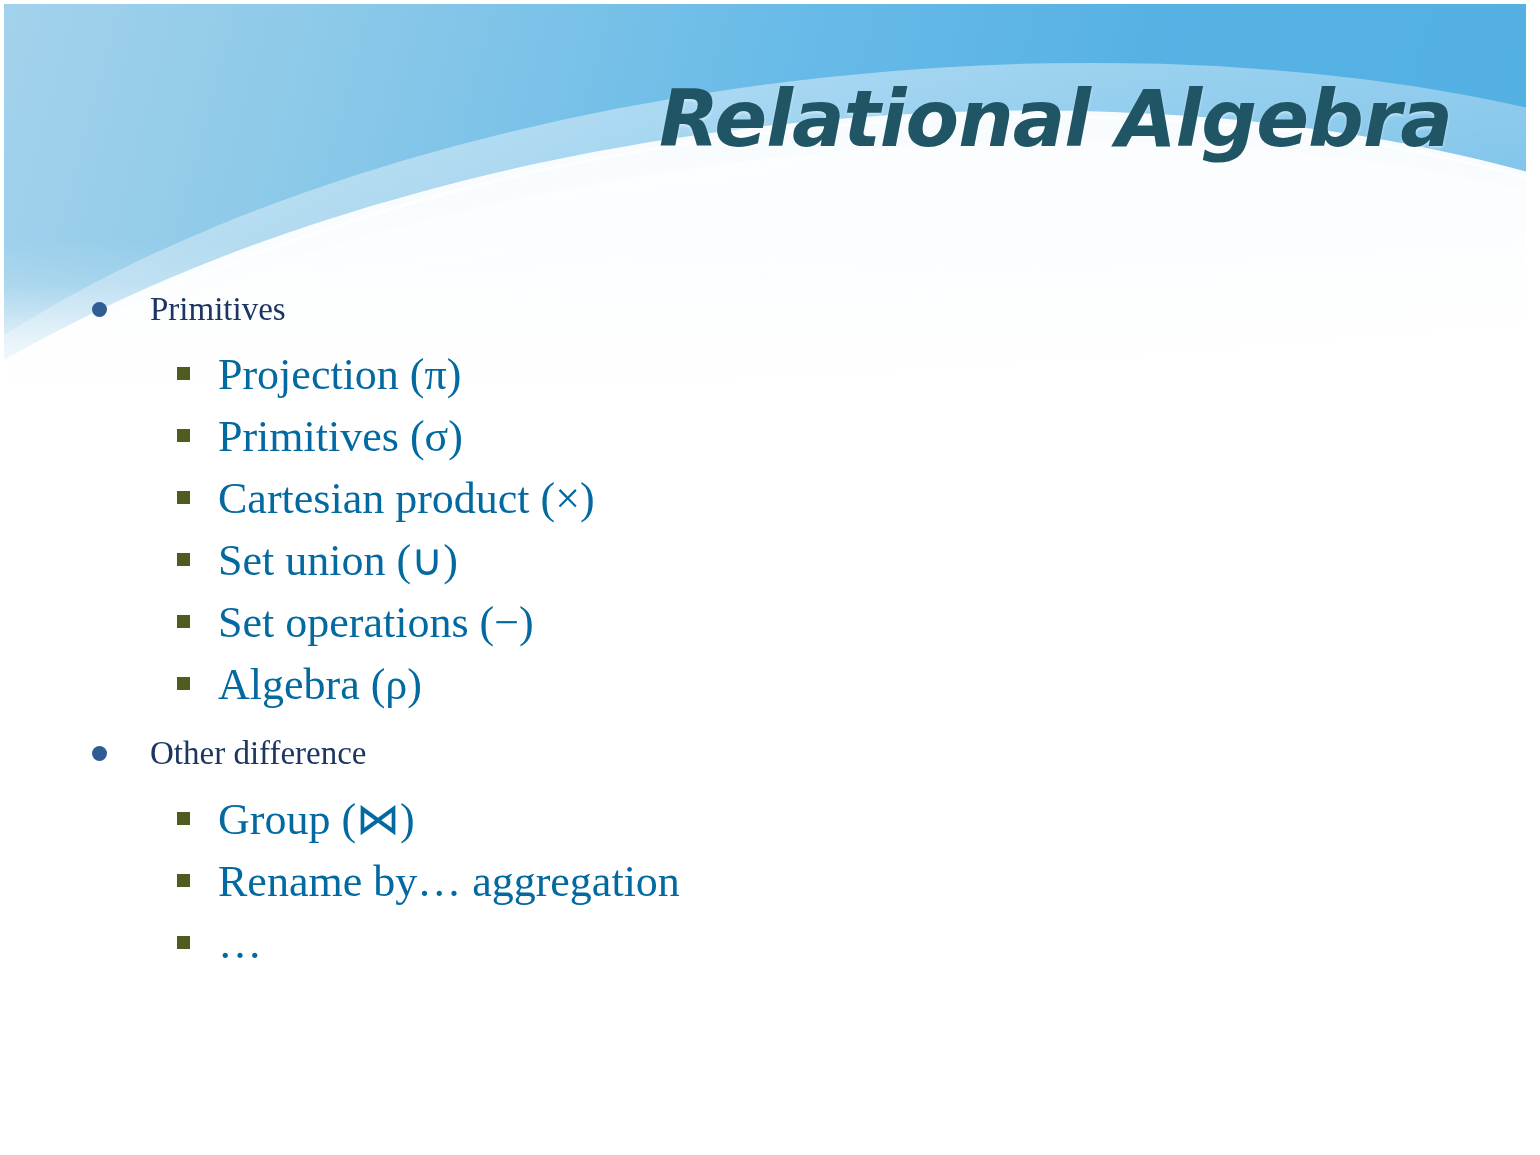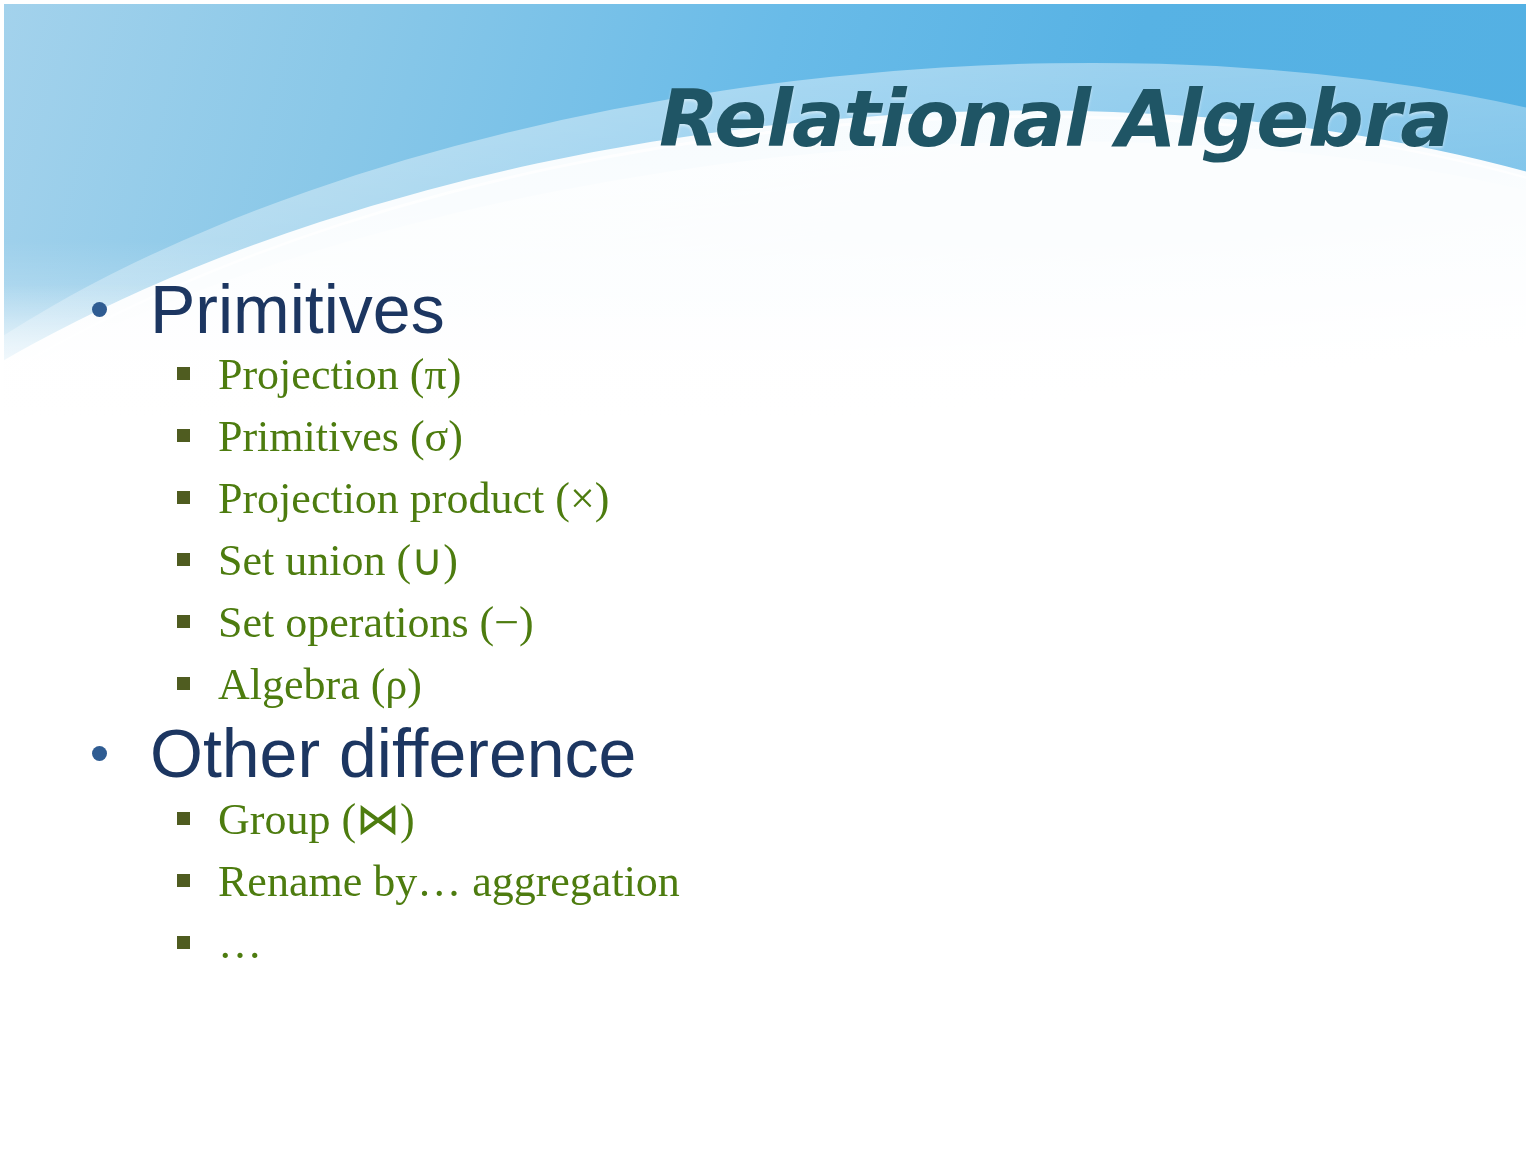--- a/index.html
+++ b/index.html
@@ -67,33 +67,33 @@
   
   #body{position:absolute;left:0;top:0;width:1540px;}
 
   .l1{position:absolute;left:92px;height:62px;}
   .l1 .dot{
     position:absolute;left:0;top:22px;width:15px;height:15px;
     border-radius:50%;background:#2f5c92;
   }
   .l1 .txt{
     position:absolute;left:58px;top:0;
-    font-family:Liberation Sans, sans-serif;
-    font-size:68px;line-height:58px;color:#1c3661;white-space:nowrap;
+    font-family:Liberation Serif, serif;
+    font-size:33px;line-height:58px;color:#1c3661;white-space:nowrap;
   }
 
   .l2{position:absolute;left:177px;height:62px;}
   .l2 .sq{
     position:absolute;left:0;top:19px;width:13px;height:13px;
     background:#4f5c20;
   }
   .l2 .txt{
     position:absolute;left:41px;top:0;
     font-family:"Liberation Serif",serif;
-    font-size:44px;line-height:54px;color:#4d7c0f;white-space:nowrap;
+    font-size:44px;line-height:54px;color:#0369a1;white-space:nowrap;
   }
   .sym{font-family:"DejaVu Serif",serif;}
 </style>
 </head>
 <body>
 
 <div id="slide">
 
   <div id="header-band">
     <div id="band-base"></div>
@@ -116,21 +116,21 @@
     <div class="l2" style="top:348px">
       <span class="sq"></span>
       <span class="txt sym">Projection (π)</span>
     </div>
     <div class="l2" style="top:410px">
       <span class="sq"></span>
       <span class="txt sym">Primitives (σ)</span>
     </div>
     <div class="l2" style="top:472px">
       <span class="sq"></span>
-      <span class="txt sym">Projection product (×)</span>
+      <span class="txt sym">Cartesian product (×)</span>
     </div>
     <div class="l2" style="top:534px">
       <span class="sq"></span>
       <span class="txt sym">Set union (∪)</span>
     </div>
     <div class="l2" style="top:596px">
       <span class="sq"></span>
       <span class="txt sym">Set operations (−)</span>
     </div>
     <div class="l2" style="top:658px">

